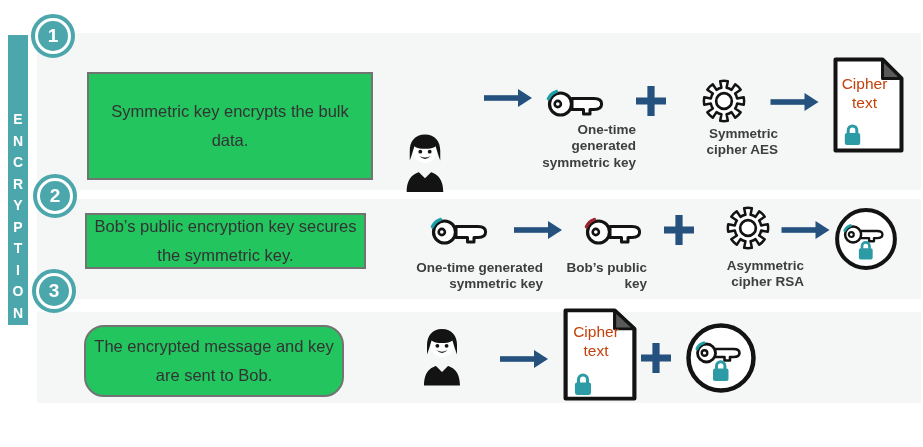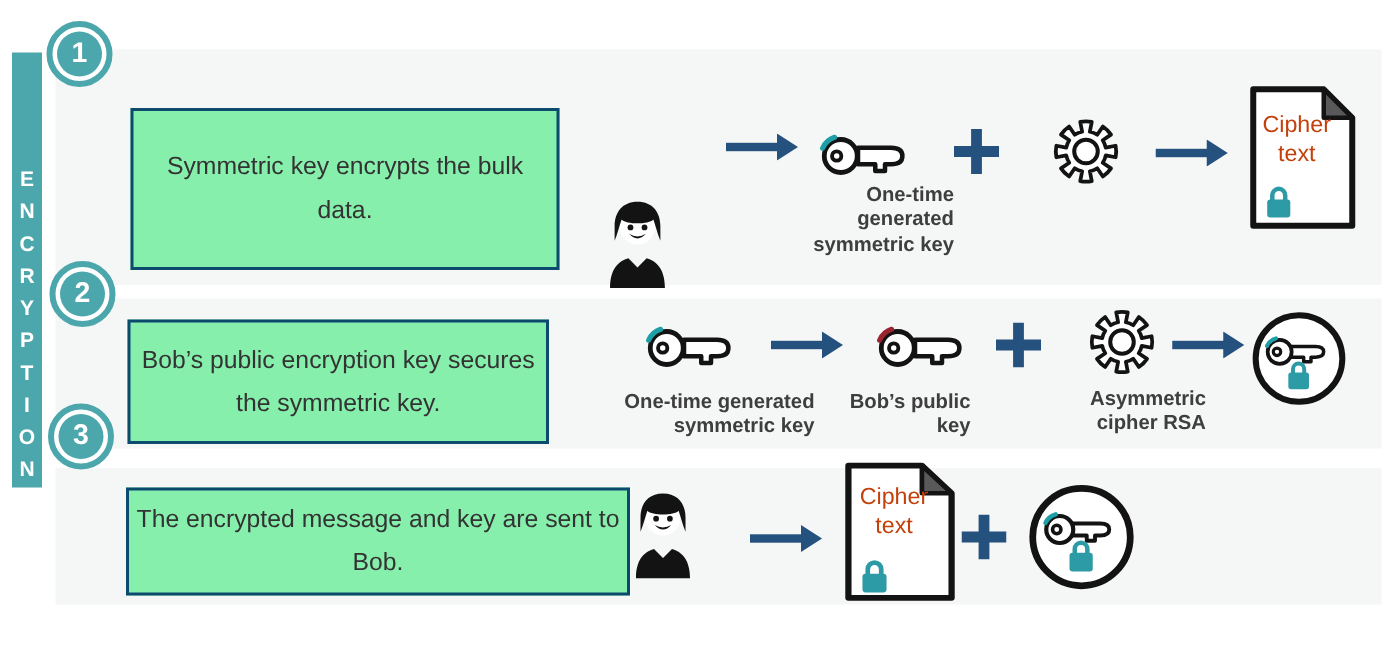--- a/index.html
+++ b/index.html
@@ -19,26 +19,26 @@
   .badge{position:absolute;width:36px;height:36px;border-radius:50%;
     border:4px solid #4CA7AC;background:#fff;z-index:3;
     display:flex;align-items:center;justify-content:center;}
   .badge-inner{width:30px;height:30px;border-radius:50%;background:#4CA7AC;
     display:flex;align-items:center;justify-content:center;
     color:#fff;font-weight:700;font-size:19px;}
   .badge1{left:31px;top:14px;}
   .badge2{left:33px;top:174px;}
   .badge3{left:32px;top:269px;}
 
-  .descbox{position:absolute;background:#86efac;border:2px solid #0c4a6e;
+  .descbox{position:absolute;background:#22c55e;border:2px solid #737373;
     display:flex;align-items:center;justify-content:center;text-align:center;
     font-size:16.5px;color:#333;line-height:1.75;padding:0 4px;box-sizing:border-box;z-index:1;}
   .box1{left:87px;top:72px;width:286px;height:108px;}
-  .box2{left:85px;top:213px;width:281px;height:83px;}
-  .box3{left:84px;top:325px;width:336px;height:72px;}
+  .box2{left:85px;top:213px;width:281px;height:56px;}
+  .box3{left:84px;top:325px;width:260px;height:72px;border-radius:20px;}
 
   .abs{position:absolute;z-index:1;}
   .lbl{position:absolute;font-weight:700;font-size:13.5px;color:#3E3E3E;
     text-align:right;line-height:1.22;z-index:1;}
 
   .doc{position:absolute;z-index:1;}
   .doc-text{position:absolute;left:0;right:8px;text-align:center;
     font-size:15.5px;font-weight:500;line-height:1.25;}
   .purple{color:#5B51A0;}
   .blue{color:#c2410c;}
@@ -106,20 +106,21 @@
         <path d="M11.4 0 H18.6 V11.4 H30 V18.6 H18.6 V30 H11.4 V18.6 H0 V11.4 H11.4 Z" fill="#24517E"></path>
       </svg>
   </div>
 
   <div class="abs" style="left:701px;top:78px;">
     <svg width="46" height="46" viewBox="0 0 48 48">
       <path d="M44.62 19.99 A21 21 0 0 1 44.62 28.01 L37.74 26.67 A14 14 0 0 1 35.61 31.83 L41.41 35.74 A21 21 0 0 1 35.74 41.41 L31.83 35.61 A14 14 0 0 1 26.67 37.74 L28.01 44.62 A21 21 0 0 1 19.99 44.62 L21.33 37.74 A14 14 0 0 1 16.17 35.61 L12.26 41.41 A21 21 0 0 1 6.59 35.74 L12.39 31.83 A14 14 0 0 1 10.25 26.67 L3.38 28.01 A21 21 0 0 1 3.38 19.99 L10.25 21.33 A14 14 0 0 1 12.39 16.17 L6.59 12.26 A21 21 0 0 1 12.26 6.59 L16.17 12.39 A14 14 0 0 1 21.33 10.26 L19.99 3.38 A21 21 0 0 1 28.01 3.38 L26.67 10.26 A14 14 0 0 1 31.83 12.39 L35.74 6.59 A21 21 0 0 1 41.41 12.26 L35.61 16.17 A14 14 0 0 1 37.74 21.33 Z" fill="#fff" stroke="#131313" stroke-width="2.6" stroke-linejoin="round"></path>
       <circle cx="24" cy="24" r="8.2" fill="#fff" stroke="#131313" stroke-width="2.8"></circle>
     </svg>
   </div>
+  <div class="lbl" style="left:671px;top:126px;width:107px;">Symmetric cipher AES</div>
 
   <div class="abs" style="left:770px;top:93px;">
     <svg width="49" height="18" viewBox="0 0 48 18">
       <rect x="0" y="6.2" width="36" height="5.6" fill="#24517E"></rect>
       <polygon points="34,0 48,9 34,18" fill="#24517E"></polygon>
     </svg>
   </div>
 
   <div class="doc" style="left:833px;top:57px;width:71px;height:96px;">
     <svg width="71" height="96" viewBox="0 0 71 96">

